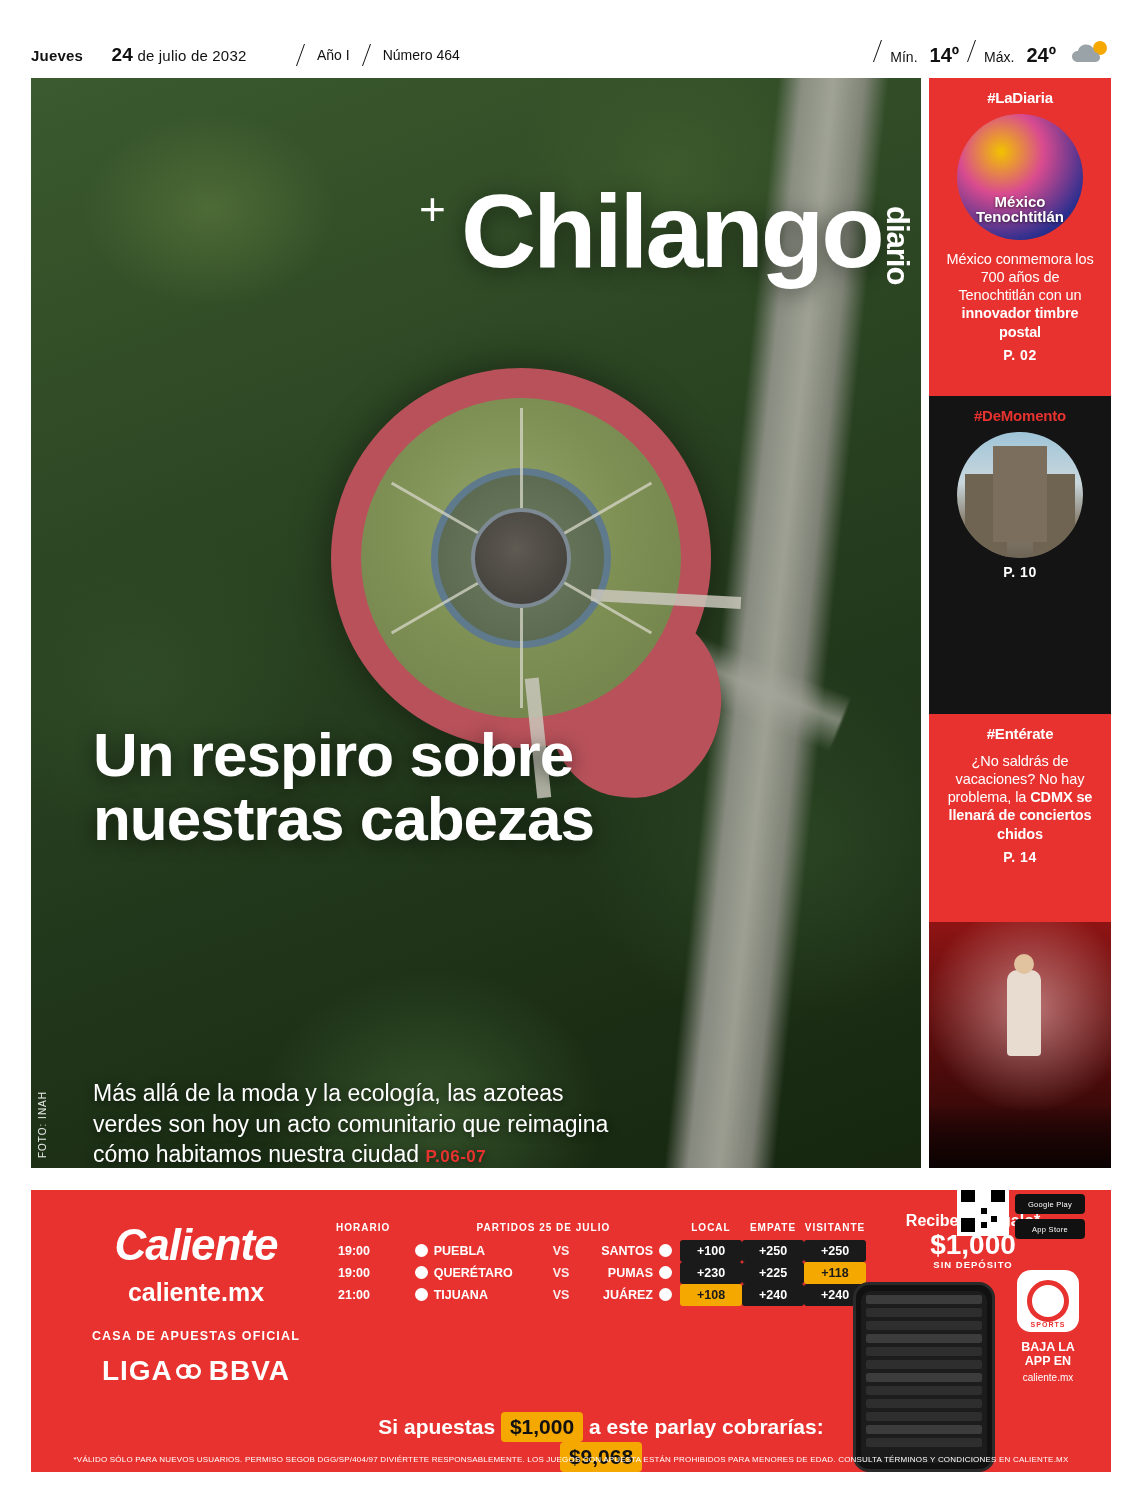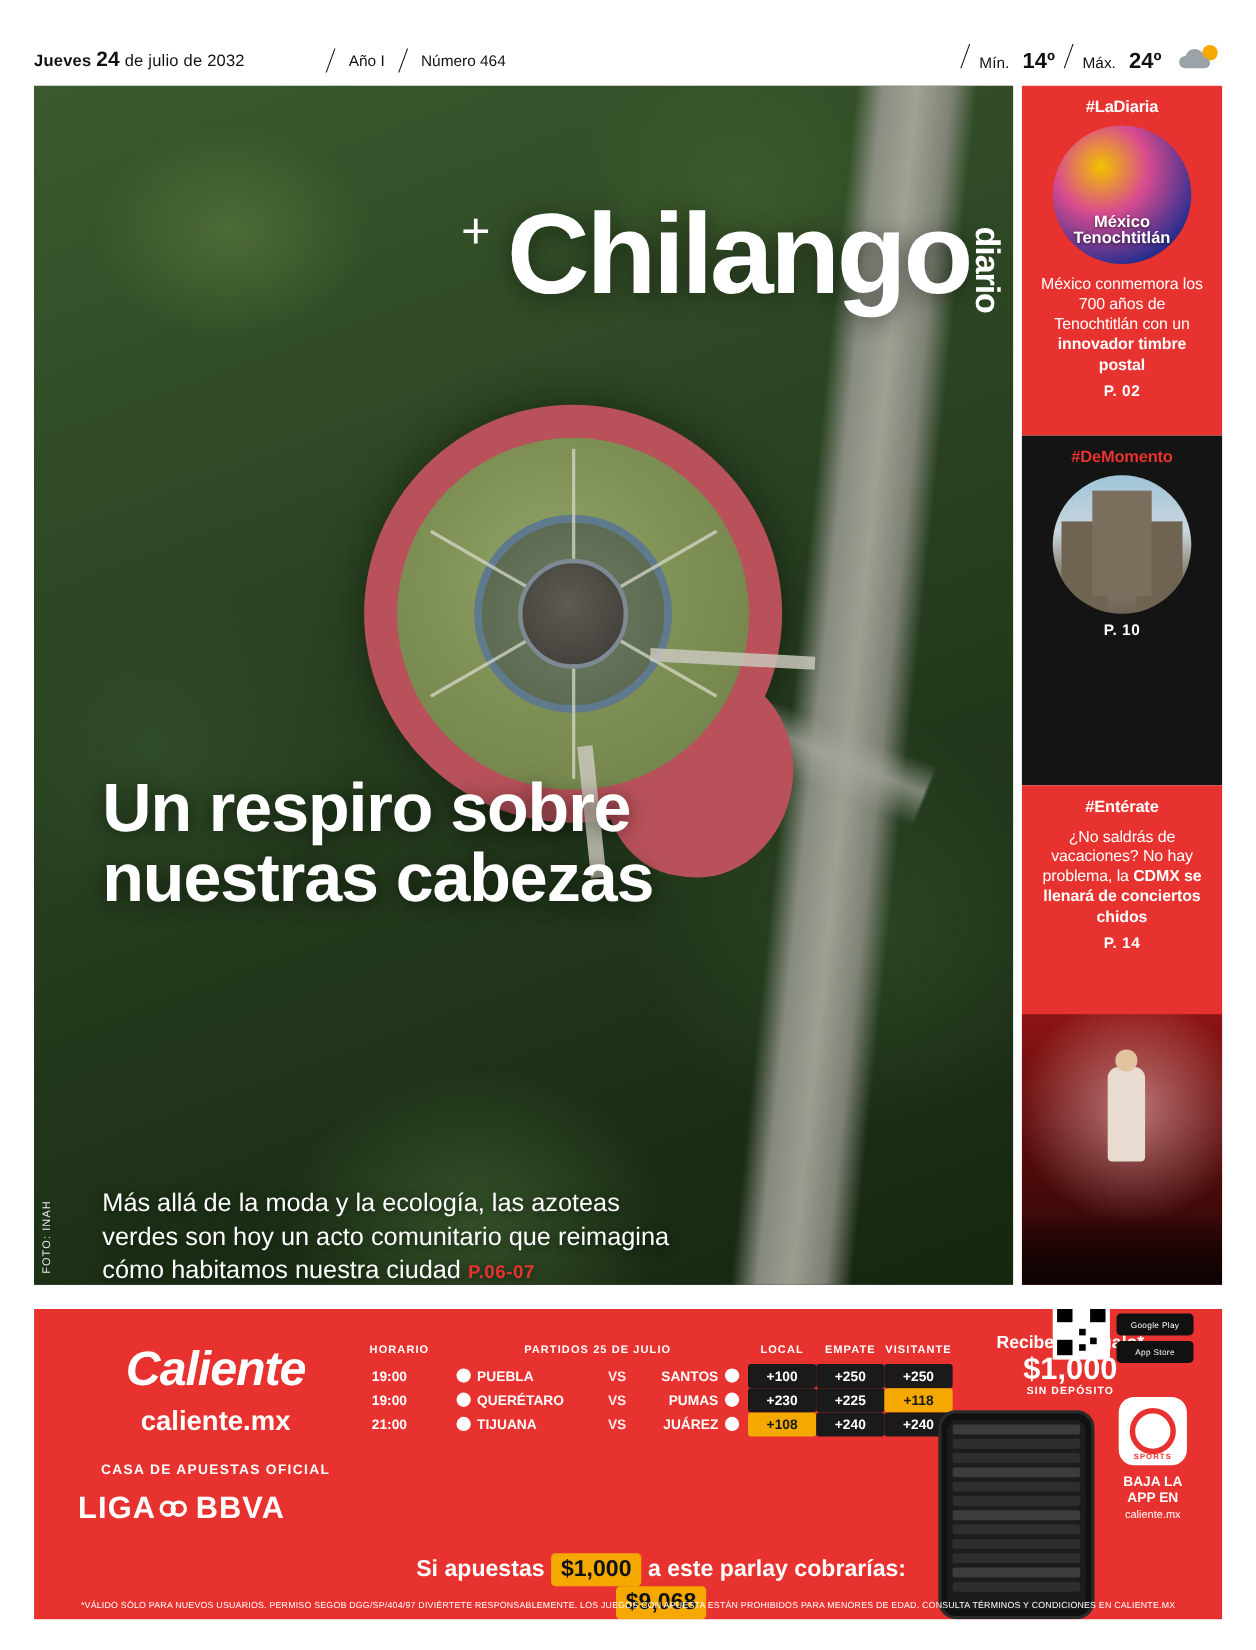--- a/index.html
+++ b/index.html
@@ -14,21 +14,21 @@
   
   .topbar {
     position: absolute; left: 0; top: 0; width: 1142px; height: 78px;
     display: flex; align-items: center;
   }
   .topbar .date {
     position: absolute; left: 31px; top: 44px;
     font-size: 15px; color: #111; letter-spacing: .2px;
   }
   .topbar .date b { font-weight: 700; }
-  .topbar .date .num { font-weight: 700; font-size: 19px; }
+  .topbar .date .num { font-weight: 700; font-size: 19px; margin-left: 24px; }
   .slash { display: inline-block; width: 1px; height: 22px; background: #111;
            transform: skewX(-20deg); }
   .topbar .meta {
     position: absolute; left: 300px; top: 44px;
     display: flex; align-items: center; gap: 16px;
     font-size: 14px; color: #111;
   }
   .topbar .weather {
     position: absolute; right: 86px; top: 40px;
     display: flex; align-items: baseline; gap: 12px;
@@ -93,21 +93,21 @@
     border: 4px solid #7d8a93;
   }
   .spoke {
     position: absolute; left: 489px; top: 330px; width: 3px; height: 300px;
     background: rgba(215,215,200,.75); transform-origin: 50% 50%;
   }
   .arm {
     position: absolute; background: #c9c7bb; opacity: .85;
   }
   .hero-title {
-    position: absolute; left: 62px; top: 625px; width: 520px;
+    position: absolute; left: 62px; top: 645px; width: 520px;
     color: #fff; font-weight: 700; font-size: 62px; line-height: 1.03;
     letter-spacing: -1px;
     text-shadow: 0 3px 18px rgba(0,0,0,.55);
   }
   .hero-sub {
     position: absolute; left: 62px; top: 1000px; width: 520px;
     color: #fff; font-size: 23px; line-height: 1.33;
     text-shadow: 0 2px 10px rgba(0,0,0,.6);
   }
   .hero-sub .pg { color: #e8322f; font-weight: 700; font-size: 17px; letter-spacing: .5px; }
@@ -194,21 +194,21 @@
   
   .ad {
     position: absolute; left: 31px; top: 1190px; width: 1080px; height: 282px;
     background: #e8322f; color: #fff; overflow: hidden;
   }
   .ad-left { position: absolute; left: 40px; top: 30px; width: 250px; text-align: center; }
   .ad-brand { font-size: 44px; font-weight: 700; font-style: italic; letter-spacing: -1px; }
   .ad-brand2 { font-size: 25px; font-weight: 700; margin-top: 8px; }
   .ad-casa { font-size: 12.5px; font-weight: 700; letter-spacing: 1.2px; margin-top: 22px; }
   .ad-liga { font-size: 28px; font-weight: 700; letter-spacing: 1px; margin-top: 12px;
-            display: flex; align-items: center; justify-content: flex-start; gap: 8px; }
+            display: flex; align-items: center; justify-content: center; gap: 8px; }
   .ad-liga .rings { display: inline-flex; }
   .ad-liga .rings i { display: block; width: 15px; height: 15px; border: 3px solid #fff;
                       border-radius: 50%; margin-left: -5px; }
 
   .ad-table { position: absolute; left: 305px; top: 32px; width: 530px; }
   .ad-table table { width: 100%; border-collapse: collapse; }
   .ad-table th {
     font-size: 10px; letter-spacing: 1px; font-weight: 700; text-align: center;
     padding-bottom: 7px; color: #fff; white-space: nowrap;
   }

